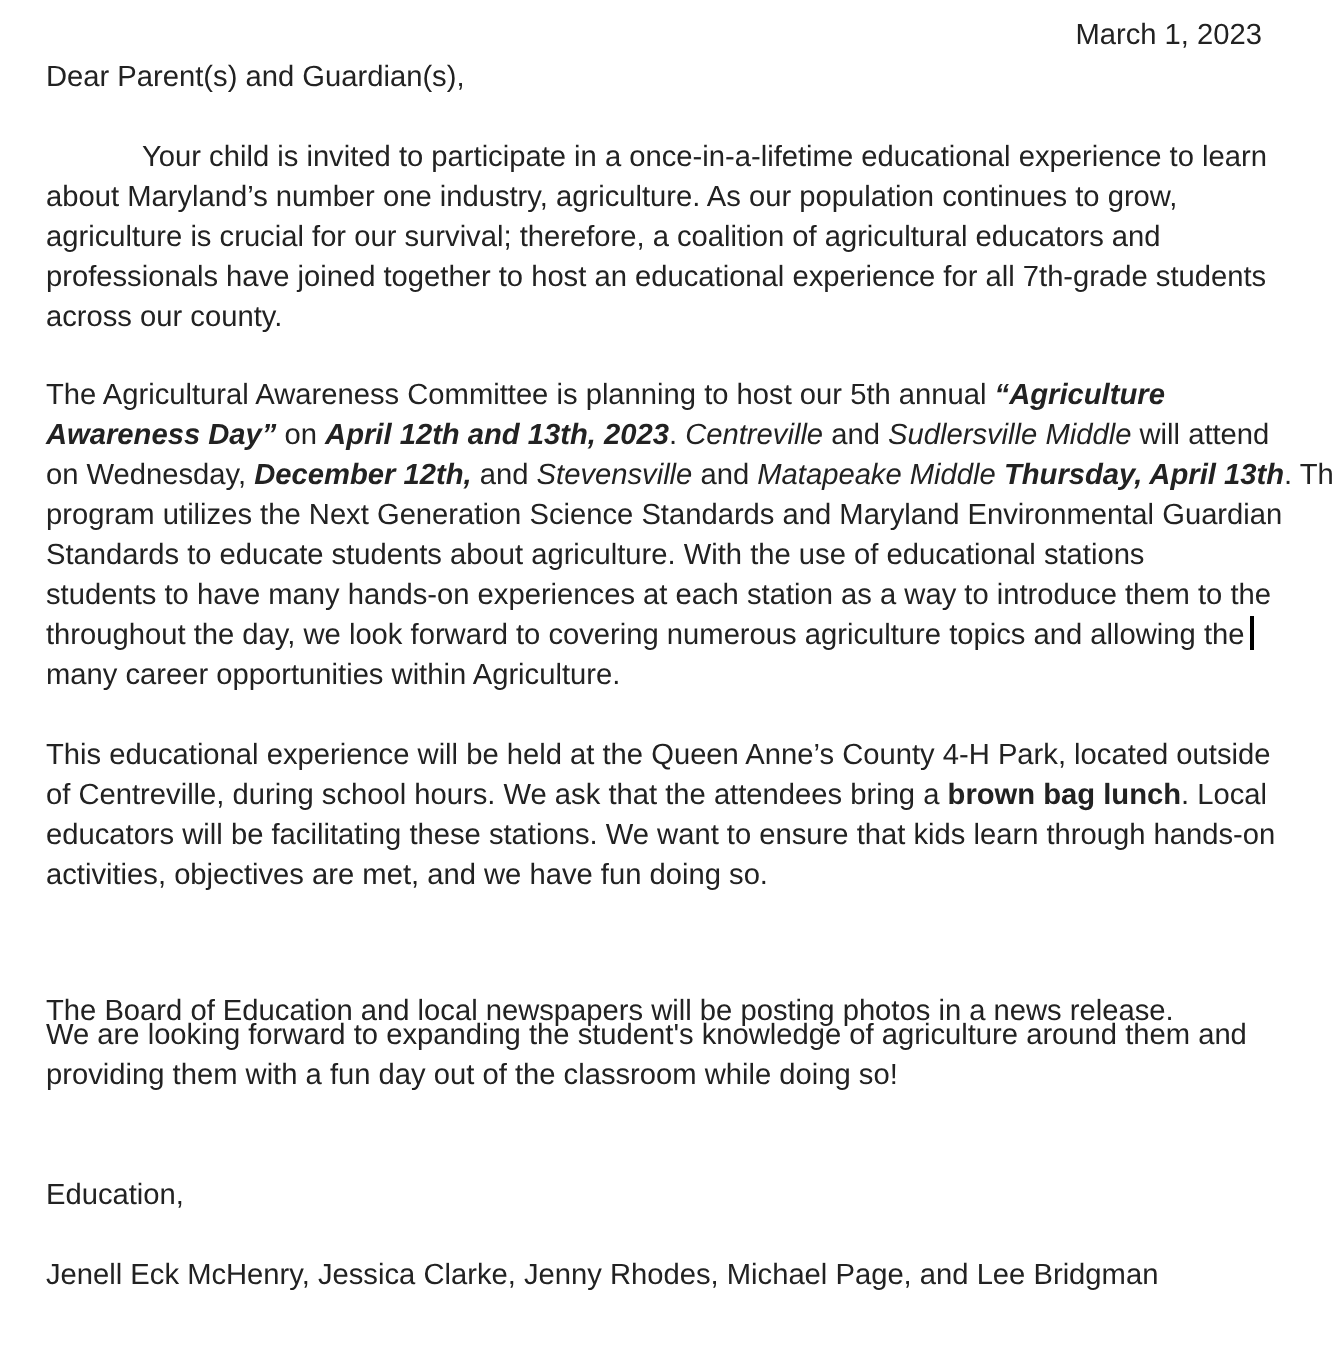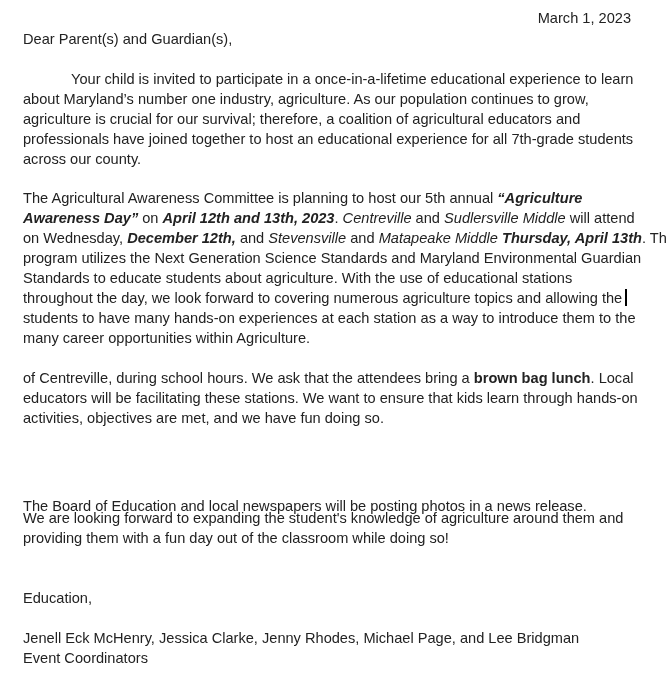--- a/index.html
+++ b/index.html
@@ -69,42 +69,42 @@
     <span class="line">professionals have joined together to host an educational experience for all 7th-grade students</span>
     <span class="line">across our county.</span>
   </div>
 
   <div class="para" style="top:188px;">
     <span class="line"><span>The Agricultural Awareness Committee is planning to host our 5th annual </span><span class="bi">“Agriculture</span></span>
     <span class="line"><span class="bi">Awareness Day”</span><span> on </span><span class="bi">April 12th and 13th, 2023</span><span>. </span><span class="i">Centreville</span><span> and </span><span class="i">Sudlersville Middle</span><span> will attend</span></span>
     <span class="line"><span>on Wednesday, </span><span class="bi">December 12th,</span><span> and </span><span class="i">Stevensville</span><span> and </span><span class="i">Matapeake Middle</span><span> </span><span class="bi">Thursday, April 13th</span><span>. The</span></span>
     <span class="line">program utilizes the Next Generation Science Standards and Maryland Environmental Guardian</span>
     <span class="line">Standards to educate students about agriculture. With the use of educational stations</span>
+    <span class="line">students to have many hands-on experiences at each station as a way to introduce them to the</span>
     <span class="line"><span>throughout the day, we look forward to covering numerous agriculture topics and allowing the</span><span class="cursor"></span></span>
-    <span class="line">students to have many hands-on experiences at each station as a way to introduce them to the</span>
     <span class="line">many career opportunities within Agriculture.</span>
   </div>
 
   <div class="para" style="top:368px;">
+    <span class="line">This educational experience will be held at the Queen Anne’s County 4-H Park, located outside</span>
     <span class="line"><span>of Centreville, during school hours. We ask that the attendees bring a </span><span class="b">brown bag lunch</span><span>. Local</span></span>
     <span class="line">educators will be facilitating these stations. We want to ensure that kids learn through hands-on</span>
     <span class="line">activities, objectives are met, and we have fun doing so.</span>
   </div>
 
   <div class="para" style="top:468px;margin-top:28px;">
     <span class="line">The Board of Education and local newspapers will be posting photos in a news release.</span>
   </div>
 
   <div class="para" style="top:508px;">
     <span class="line">We are looking forward to expanding the student's knowledge of agriculture around them and</span>
     <span class="line">providing them with a fun day out of the classroom while doing so!</span>
   </div>
 
   <div class="para" style="top:588px;">
     <span class="line">Education,</span>
   </div>
 
   <div class="para" style="top:628px;">
     <span class="line">Jenell Eck McHenry, Jessica Clarke, Jenny Rhodes, Michael Page, and Lee Bridgman</span>
-    <span class="line">Event Coordinators</span>
   </div>
 
 </div>
 
 </body></html>

